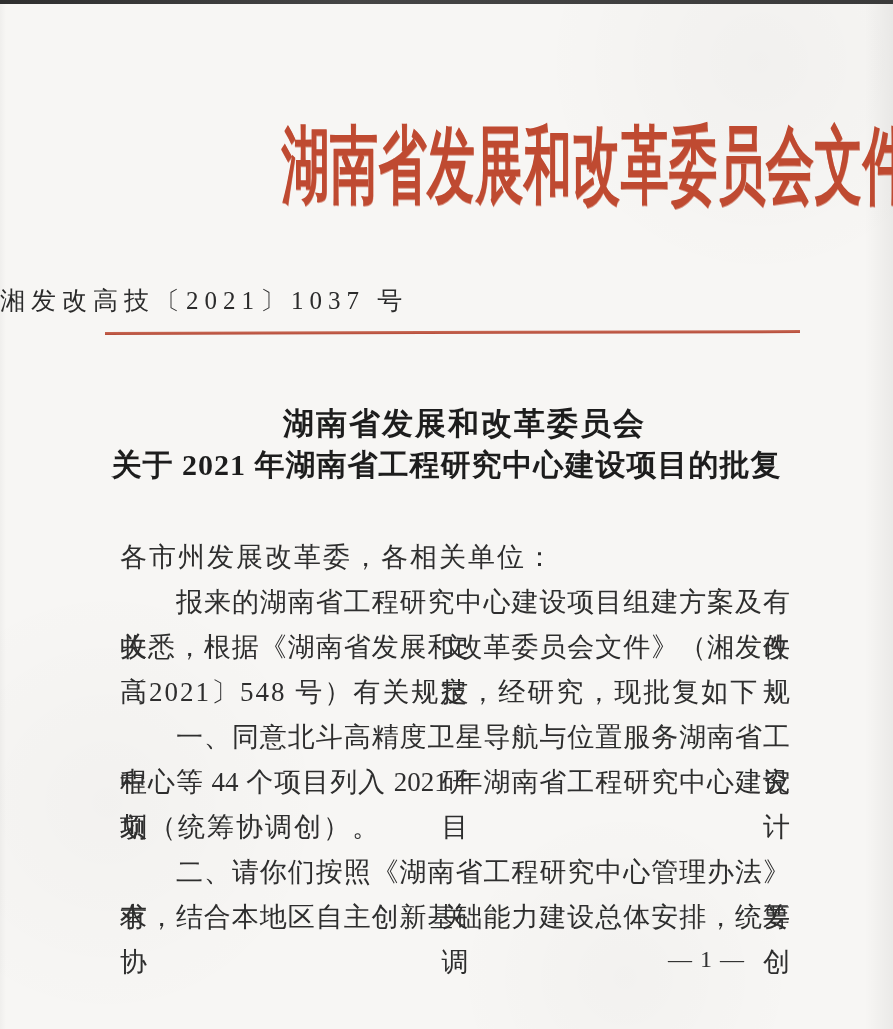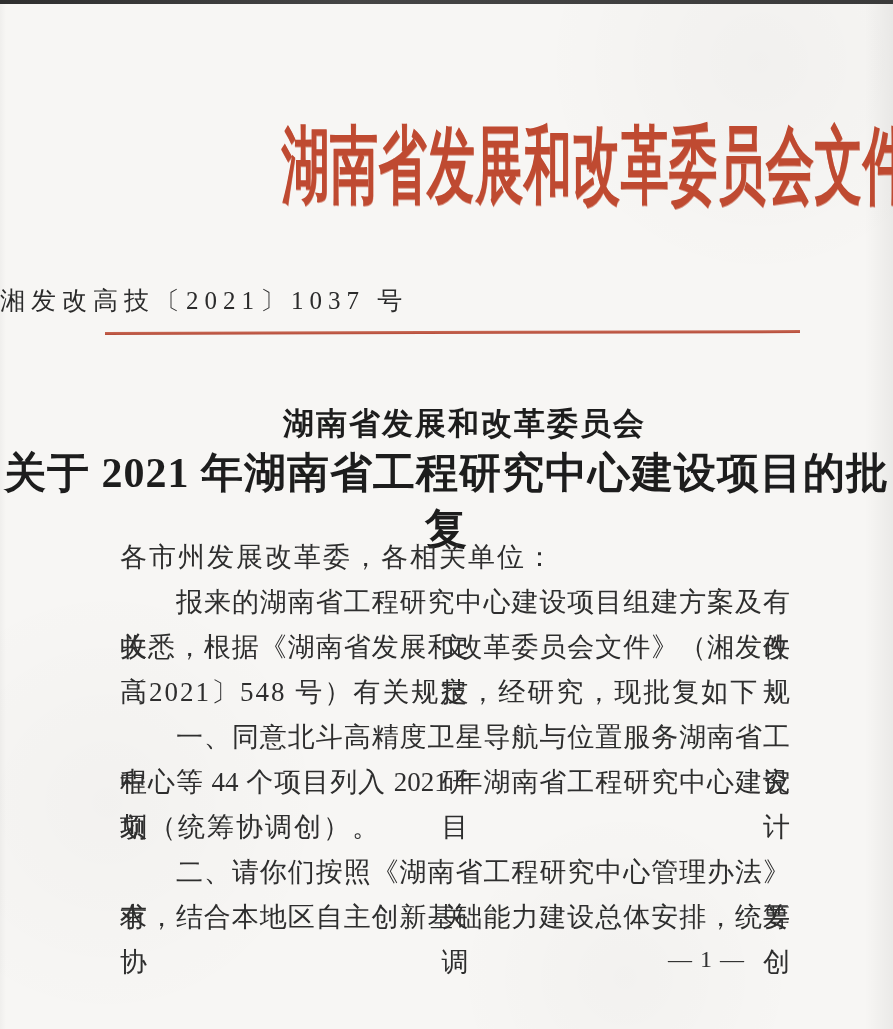--- a/index.html
+++ b/index.html
@@ -77,21 +77,21 @@
     font-weight: bold;
     letter-spacing: 2px;
     color: #1d1d1d;
   }
   .title-line2 {
     position: absolute;
     top: 445px;
     left: 0;
     width: 100%;
     text-align: center;
-    font-size: 42px;
+    font-size: 30px;
     font-weight: bold;
     letter-spacing: 1px;
     color: #1d1d1d;
   }
   .body-block {
     position: absolute;
     top: 535px;
     left: 120px;
     width: 670px;
     font-size: 27px;

